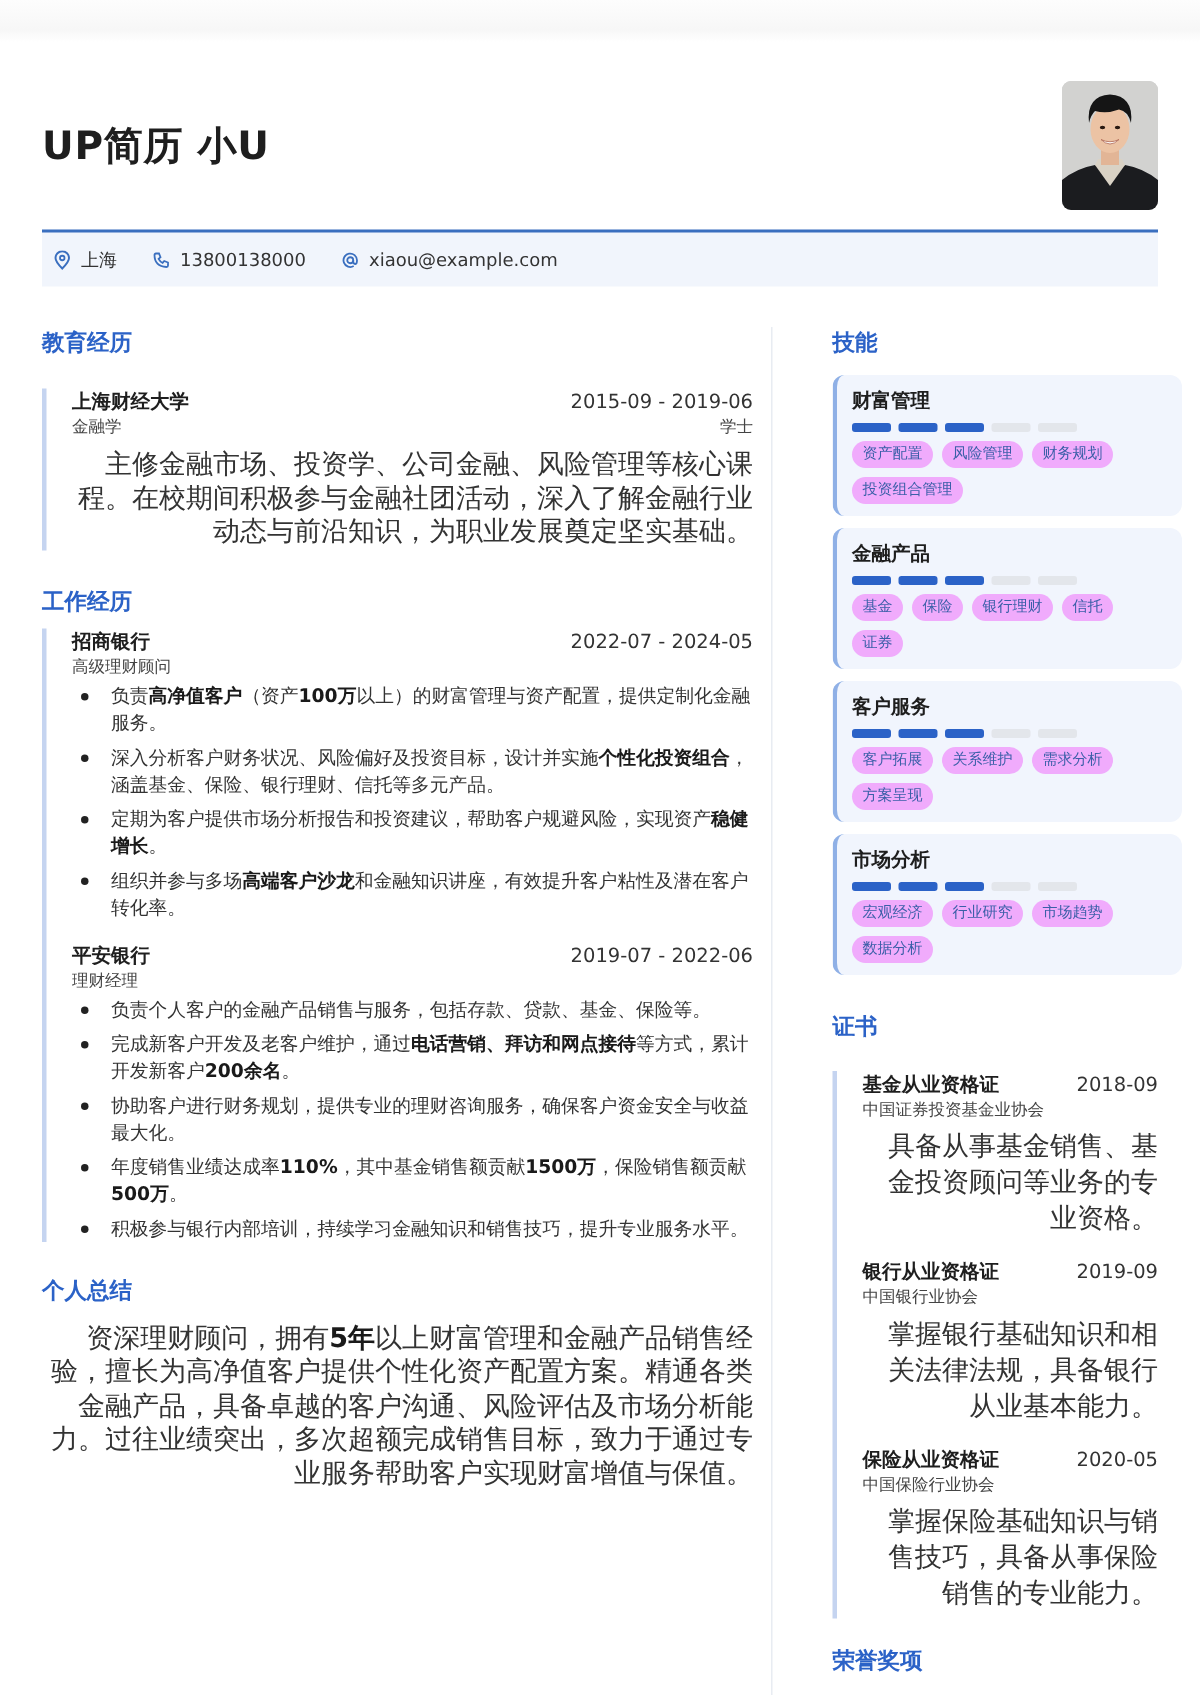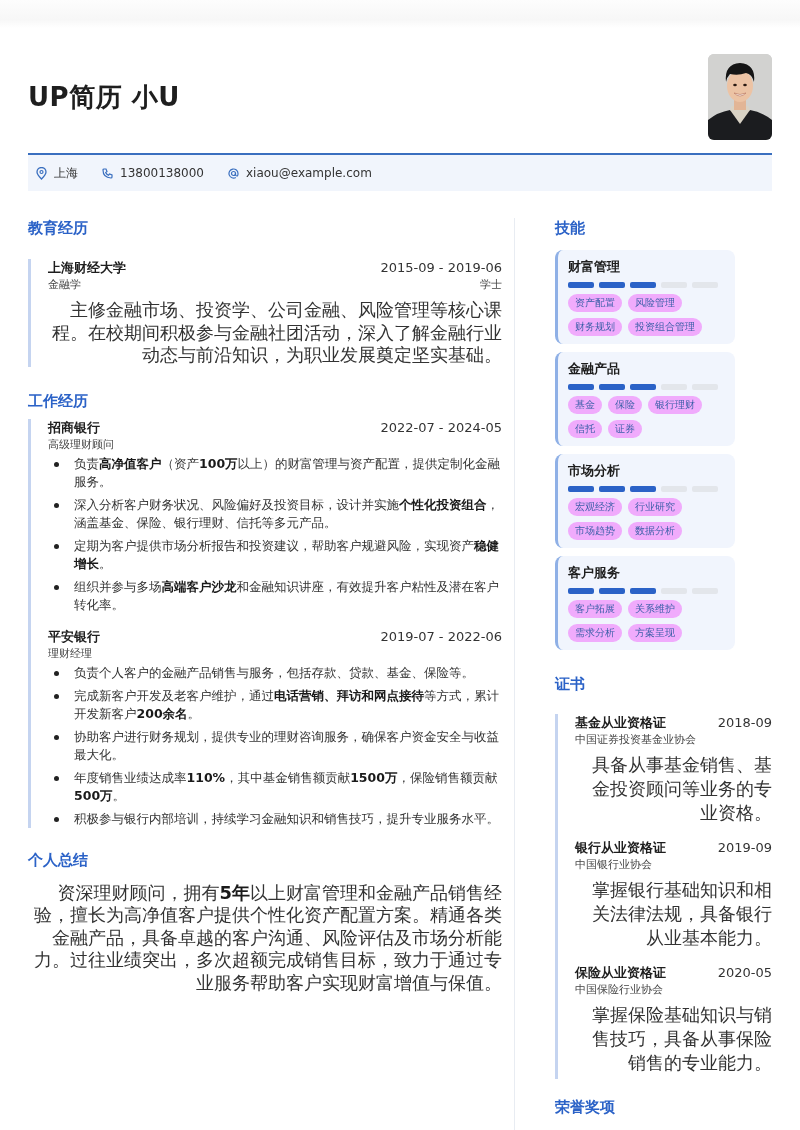--- a/index.html
+++ b/index.html
@@ -27,21 +27,21 @@
   .org { font-size: 13px; font-weight: bold; color: #1e1e1e; }
   .date { font-size: 13px; color: #333; }
   .sub { font-size: 11px; color: #444; }
   .para { font-size: 18px; line-height: 22.5px; color: #333; text-align: right; }
 
   ul.bullets { list-style: none; }
   ul.bullets li { position: relative; padding-left: 26px; font-size: 12.5px; line-height: 18px; color: #333; margin-bottom: 5px; }
   ul.bullets li::before { content: ""; position: absolute; left: 6px; top: 7px; width: 5px; height: 5px; border-radius: 50%; background: #222; }
   b { color: #1a1a1a; }
 
-  .skill-card { background: #f1f5fd; border-left: 3px solid #8fb0e6; border-radius: 8px; padding: 8px 10px 8px 10px; margin-bottom: 8px; width: 180px; }
+  .skill-card { background: #f1f5fd; border-left: 3px solid #8fb0e6; border-radius: 8px; padding: 8px 10px 8px 10px; margin-bottom: 8px; width: 233px; }
   .skill-name { font-size: 13px; font-weight: bold; color: #1e1e1e; margin-bottom: 6px; }
   .bar { display: flex; gap: 5px; margin-bottom: 6px; }
   .bar span { width: 26px; height: 6px; border-radius: 2px; background: #e3e6eb; }
   .bar span.on { background: #2b62c7; }
   .tags { display: flex; flex-wrap: wrap; gap: 6px 6px; }
   .tag { font-size: 10px; color: #3b5fa8; background: #f0abfc; border-radius: 9px; padding: 2px 7px; line-height: 14px; }
 
   .cert { border-left: 3px solid #c5d4f0; padding-left: 17px; }
   .cert-block { padding-bottom: 14px; }
 </style>
@@ -182,49 +182,49 @@
           </div>
           <div class="tags">
             <span class="tag">基金</span>
             <span class="tag">保险</span>
             <span class="tag">银行理财</span>
             <span class="tag">信托</span>
             <span class="tag">证券</span>
           </div>
         </div>
         <div class="skill-card">
+          <div class="skill-name">客户服务</div>
+          <div class="bar">
+            <span class="on"></span>
+            <span class="on"></span>
+            <span class="on"></span>
+            <span></span>
+            <span></span>
+          </div>
+          <div class="tags">
+            <span class="tag">客户拓展</span>
+            <span class="tag">关系维护</span>
+            <span class="tag">需求分析</span>
+            <span class="tag">方案呈现</span>
+          </div>
+        </div>
+        <div class="skill-card">
           <div class="skill-name">市场分析</div>
           <div class="bar">
             <span class="on"></span>
             <span class="on"></span>
             <span class="on"></span>
             <span></span>
             <span></span>
           </div>
           <div class="tags">
             <span class="tag">宏观经济</span>
             <span class="tag">行业研究</span>
             <span class="tag">市场趋势</span>
             <span class="tag">数据分析</span>
-          </div>
-        </div>
-        <div class="skill-card">
-          <div class="skill-name">客户服务</div>
-          <div class="bar">
-            <span class="on"></span>
-            <span class="on"></span>
-            <span class="on"></span>
-            <span></span>
-            <span></span>
-          </div>
-          <div class="tags">
-            <span class="tag">客户拓展</span>
-            <span class="tag">关系维护</span>
-            <span class="tag">需求分析</span>
-            <span class="tag">方案呈现</span>
           </div>
         </div>
       </div>
 
     <div class="sec-title" style="margin-top:16px;">证书</div>
     <div class="cert" style="margin-top:12px;">
         <div class="cert-block">
           <div class="row" style="height:18px;">
             <span class="org">基金从业资格证</span>
             <span class="date">2018-09</span>

